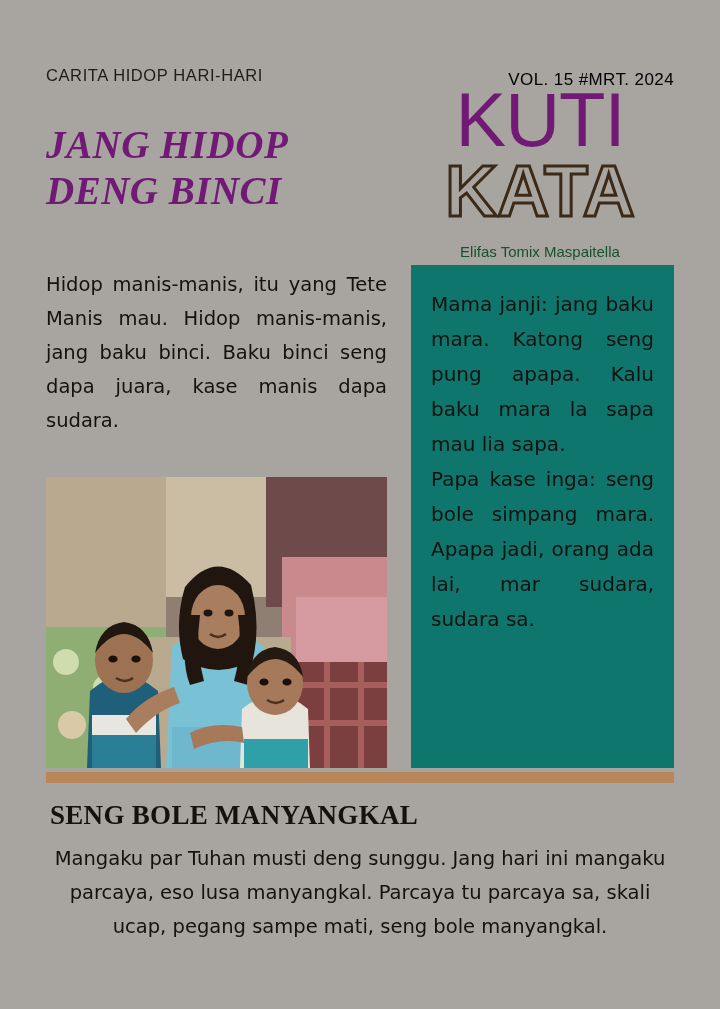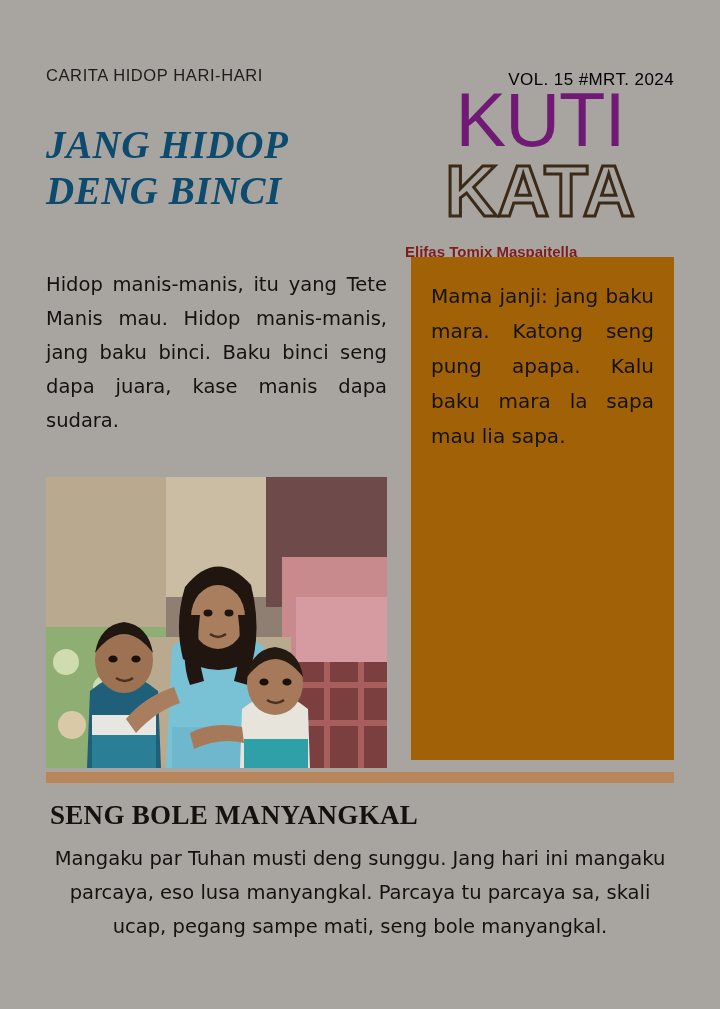--- a/index.html
+++ b/index.html
@@ -34,21 +34,21 @@
   .headline {
     position: absolute;
     left: 46px;
     top: 122px;
     width: 350px;
     font-family: "Liberation Serif", serif;
     font-style: italic;
     font-weight: bold;
     font-size: 39px;
     line-height: 46px;
-    color: #0c4a6e;
+    color: #701a75;
     letter-spacing: 0.5px;
   }
   .volume {
     position: absolute;
     right: 46px;
     top: 70px;
     font-family: "Liberation Sans", sans-serif;
     font-size: 17px;
     letter-spacing: 0.4px;
     color: #000000;
@@ -80,24 +80,25 @@
     letter-spacing: 0px;
     color: #a8a5a0;
     -webkit-text-stroke: 3px #3c2a18;
     display: block;
   }
   .byline {
     position: absolute;
     left: 405px;
     top: 243px;
     width: 270px;
-    font-family: "Liberation Sans", sans-serif;
-    font-weight: bold;
+    text-align: center;
+    font-family: "Liberation Sans", sans-serif;
+    font-weight: normal;
     font-size: 15px;
-    color: #7f1d1d;
+    color: #14532d;
   }
 
   
   .lede {
     position: absolute;
     left: 46px;
     top: 268px;
     width: 341px;
     font-family: "DejaVu Sans", sans-serif;
     font-size: 19.5px;
@@ -113,24 +114,24 @@
     height: 291px;
     overflow: hidden;
     background: #6d5a4e;
   }
   .photo svg { display: block; }
 
   
   .quotebox {
     position: absolute;
     left: 411px;
-    top: 257px;
+    top: 265px;
     width: 263px;
     height: 503px;
-    background: #a16207;
+    background: #0f766e;
     box-sizing: border-box;
     padding: 22px 20px 24px 20px;
   }
   .quotebox p {
     margin: 0;
     font-family: "DejaVu Sans", sans-serif;
     font-size: 20px;
     line-height: 35px;
     color: #14120f;
     text-align: justify;
@@ -261,20 +262,21 @@
           <path d="M196 250 q-30 -6 -52 6 l4 16 q26 -12 50 -6z" fill="#a5795a"></path>
         </g>
 
         <path d="M128 210 q-30 10 -48 32 l10 14 q20 -22 44 -30z" fill="#a97e5e"></path>
       </g>
     </svg>
   </div>
 
   <div class="quotebox">
     <p>Mama janji: jang baku mara. Katong seng pung apapa. Kalu baku mara la sapa mau lia sapa.</p>
+    <p>Papa kase inga: seng bole simpang mara. Apapa jadi, orang ada lai, mar sudara, sudara sa.</p>
   </div>
 
   <div class="divider"></div>
 
   <div class="subhead">SENG BOLE MANYANGKAL</div>
 
   <div class="bodytext">Mangaku par Tuhan musti deng sunggu. Jang hari ini mangaku parcaya, eso lusa manyangkal. Parcaya tu parcaya sa, skali ucap, pegang sampe mati, seng bole manyangkal.</div>
 
 </div>
 

